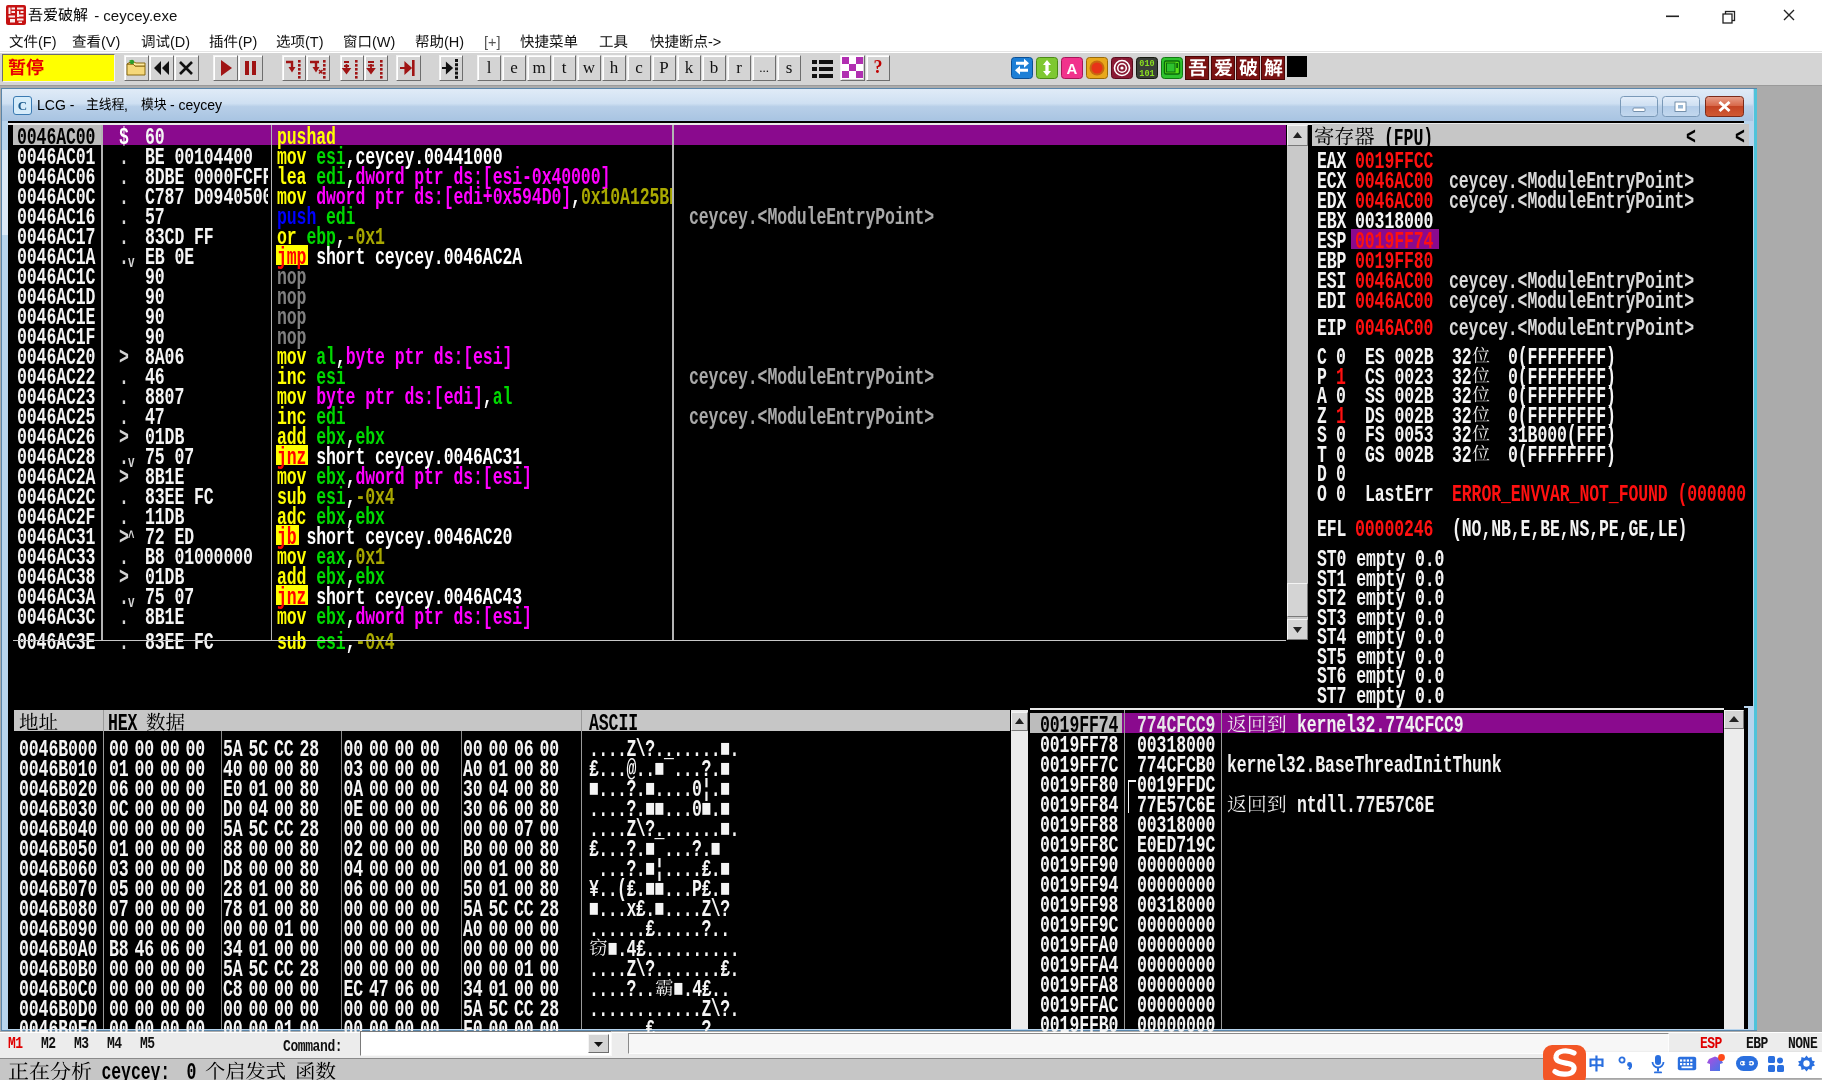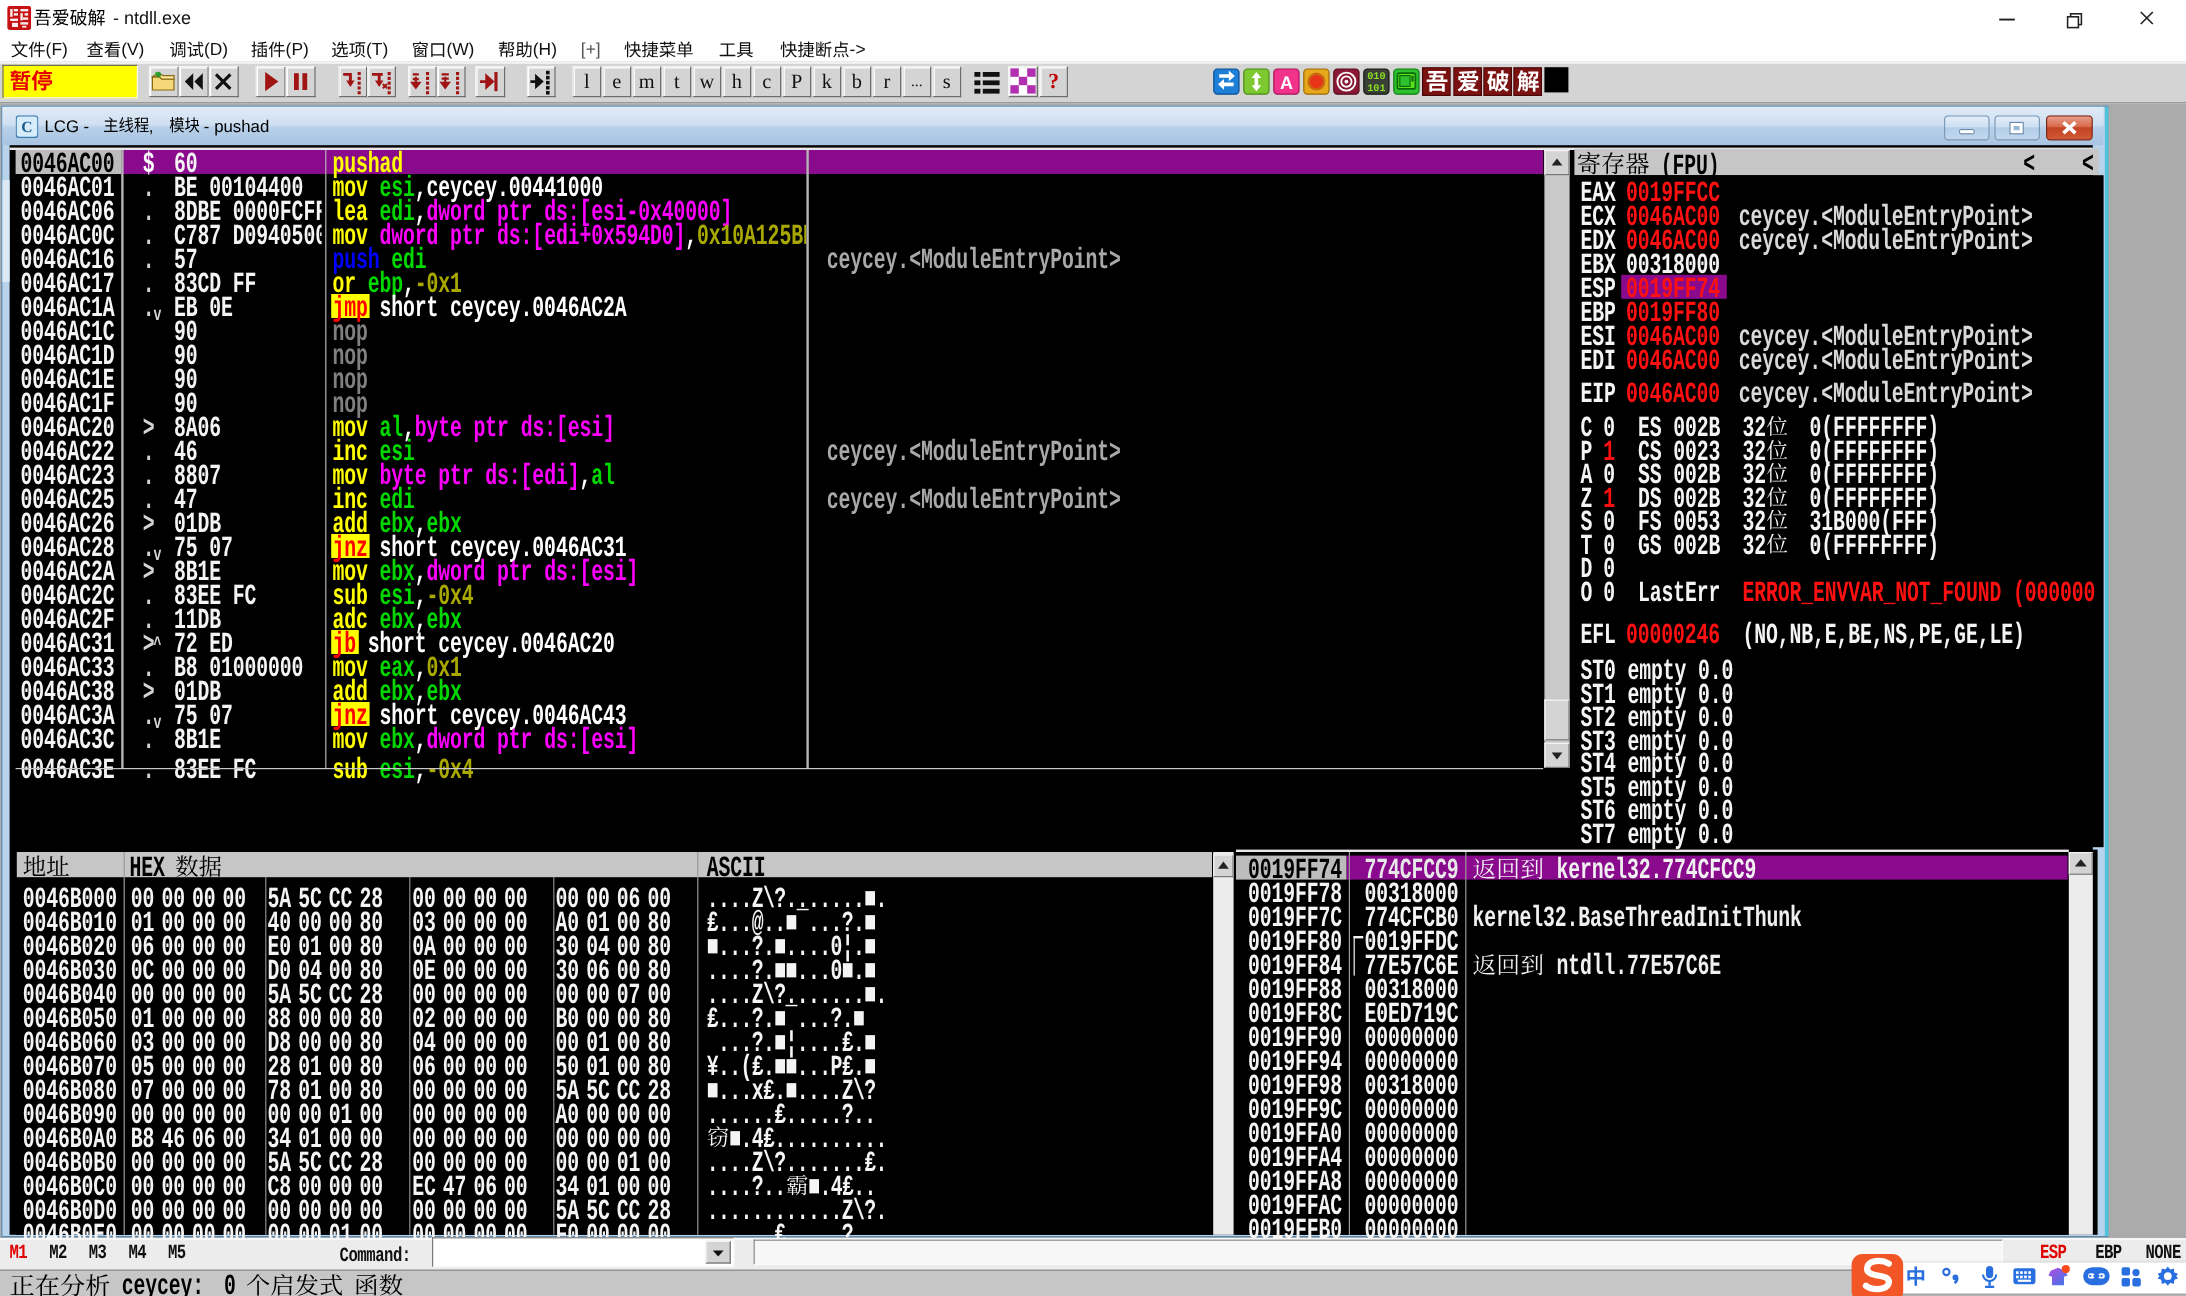--- a/index.html
+++ b/index.html
@@ -88,21 +88,21 @@
         <rect x="11" y="13.5" width="6.5" height="2"></rect>
         <rect x="12.5" y="16.5" width="3.5" height="1.5"></rect>
 </g>
     </svg>
     <svg style="position:absolute;left:28px;top:7px;" width="60.0" height="15" viewBox="0 0 4000 1000" preserveAspectRatio="none" fill="#000">
       <use href="#a543E" x="0"></use>
       <use href="#a7231" x="1000"></use>
       <use href="#a7834" x="2000"></use>
       <use href="#a89E3" x="3000"></use>
     </svg>
-    <div class="ui" style="left:90px;top:6.5px;font-size:15px"> - ntdll.exe</div>
+    <div class="ui" style="left:90px;top:6.5px;font-size:15px"> - ceycey.exe</div>
     <svg style="position:absolute;left:1660px;top:6px" width="150" height="20" viewBox="0 0 150 20">
 <rect x="6" y="9.5" width="13" height="1.6" fill="#222"></rect>
 <rect x="65.5" y="5.5" width="9" height="9" fill="none" stroke="#222" stroke-width="1.3"></rect>
 <rect x="63" y="8" width="9" height="9" fill="#fff" stroke="#222" stroke-width="1.3"></rect>
 <path d="M124 4 L134 14 M134 4 L124 14" stroke="#222" stroke-width="1.4"></path>
     </svg>
     <div style="position:absolute;left:0px;top:30px;width:1822px;height:22px;background:#fff;border-bottom:1px solid #e4e4e4"></div>
     <svg style="position:absolute;left:9px;top:33.5px;" width="29.0" height="14.5" viewBox="0 0 2000 1000" preserveAspectRatio="none" fill="#111">
       <use href="#a6587" x="0"></use>
       <use href="#a4EF6" x="1000"></use>
@@ -369,21 +369,21 @@
     <svg style="position:absolute;left:85.5px;top:97px;" width="38.4" height="14" viewBox="0 0 3000 1000" preserveAspectRatio="none" fill="#000">
       <use href="#a4E3B" x="0"></use>
       <use href="#a7EBF" x="1000"></use>
       <use href="#a7A0B" x="2000"></use>
     </svg>
     <div class="ui" style="left:124px;top:97px;font-size:14px;color:#000">,</div>
     <svg style="position:absolute;left:140.5px;top:97px;" width="25.6" height="14" viewBox="0 0 2000 1000" preserveAspectRatio="none" fill="#000">
       <use href="#a6A21" x="0"></use>
       <use href="#a5757" x="1000"></use>
     </svg>
-    <div class="ui" style="left:166px;top:97px;font-size:14px;color:#000"> - pushad</div>
+    <div class="ui" style="left:166px;top:97px;font-size:14px;color:#000"> - ceycey</div>
     <svg style="position:absolute;left:1620px;top:96px" width="125" height="22" viewBox="0 0 125 22">
 <defs>
         <linearGradient id="cbtn" x1="0" y1="0" x2="0" y2="1">
           <stop offset="0" stop-color="#e4eefa"></stop>
           <stop offset="0.45" stop-color="#cfe0f2"></stop>
           <stop offset="0.5" stop-color="#b4cde9"></stop>
           <stop offset="1" stop-color="#c3d8ee"></stop>
         </linearGradient>
 <linearGradient id="xbtn" x1="0" y1="0" x2="0" y2="1">
           <stop offset="0" stop-color="#e8a08c"></stop>

